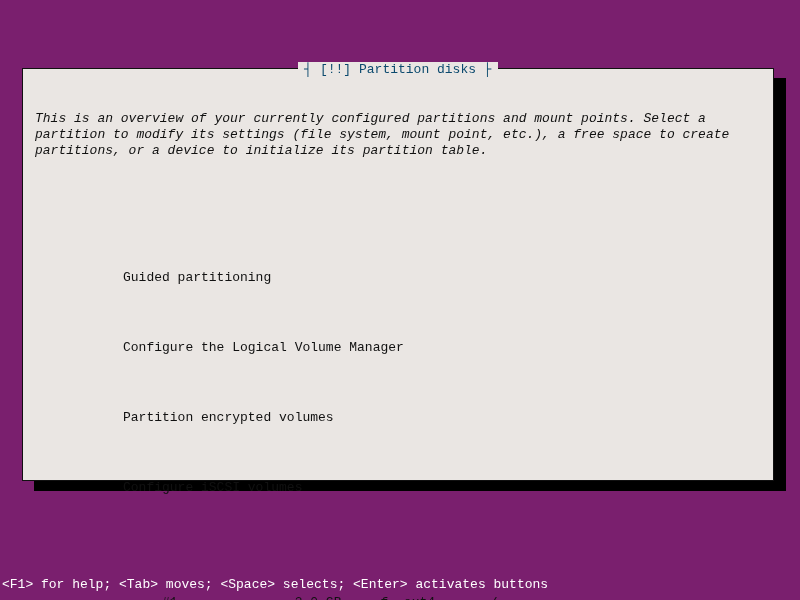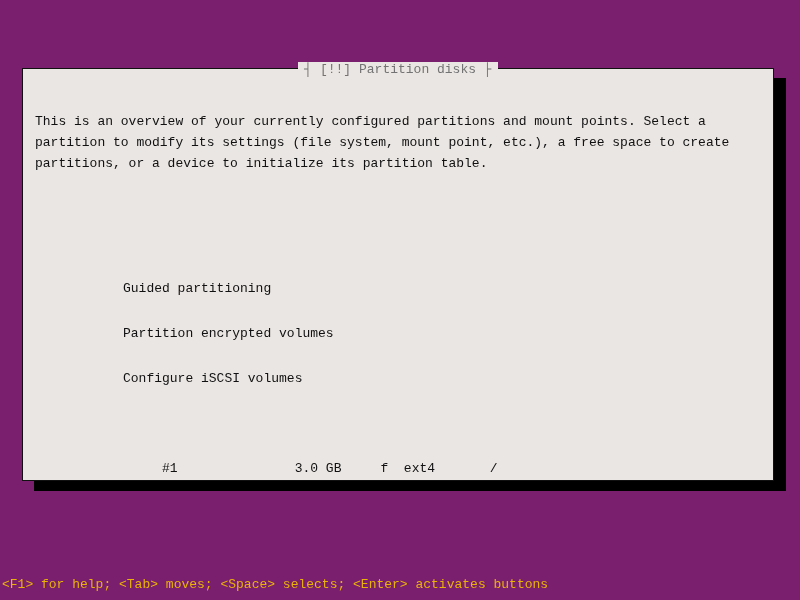--- a/index.html
+++ b/index.html
@@ -37,65 +37,68 @@
     .title-row {
       position: absolute;
       top: -7px;
       left: 0;
       width: 100%;
       text-align: center;
     }
     .title {
       background: #eae6e3;
       padding: 0 6px;
-      color: #737373;
+      color: #0c4a6e;
       display: inline-block;
     }
     .content {
       padding: 12px 12px 10px 12px;
       color: #111;
       white-space: pre;
     }
     .intro {
       white-space: pre-wrap;
-      margin-bottom: 32px;
-      line-height: 21px;
+      margin-bottom: 11px;
+      line-height: 16px;
+      font-style: italic;
     }
     .menu-block {
       margin-left: 88px;
     }
     .menu-item {
       white-space: pre;
+      margin-top: 25px;
     }
     .gap {
       height: 15px;
     }
     .footer {
       position: absolute;
       left: 0;
       bottom: 8px;
       width: 100%;
-      color: #eab308;
+      color: #ffffff;
       padding-left: 2px;
     }
   </style>
 </head>
 <body>
 
 <div class="dialog-shadow"></div>
 
 <div class="dialog">
   <div class="title-row">
     <span class="title"><span>┤ </span><span>[!!]</span><span> Partition disks</span><span> ├</span></span>
   </div>
   <div class="content">
     <div class="intro">This is an overview of your currently configured partitions and mount points. Select a partition to modify its settings (file system, mount point, etc.), a free space to create partitions, or a device to initialize its partition table.</div>
 
     <div class="menu-block">
       <div class="menu-item">Guided partitioning</div>
+      <div class="menu-item">Configure the Logical Volume Manager</div>
       <div class="menu-item">Partition encrypted volumes</div>
       <div class="menu-item">Configure iSCSI volumes</div>
       <div class="gap"></div>
       <div class="menu-item">     #1               3.0 GB     f  ext4       /</div>
       
       
       
       
       
       

